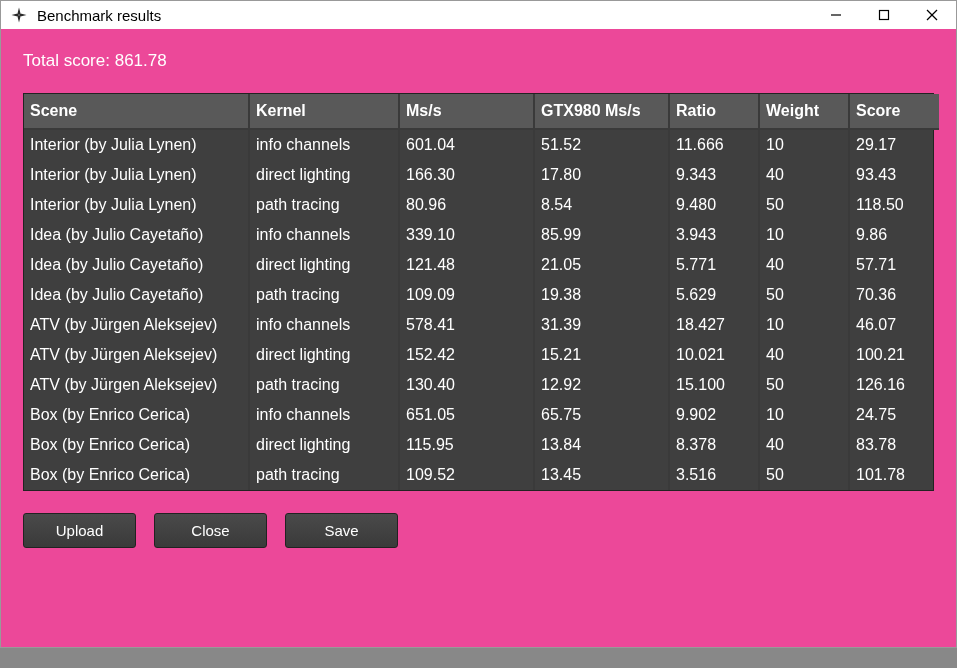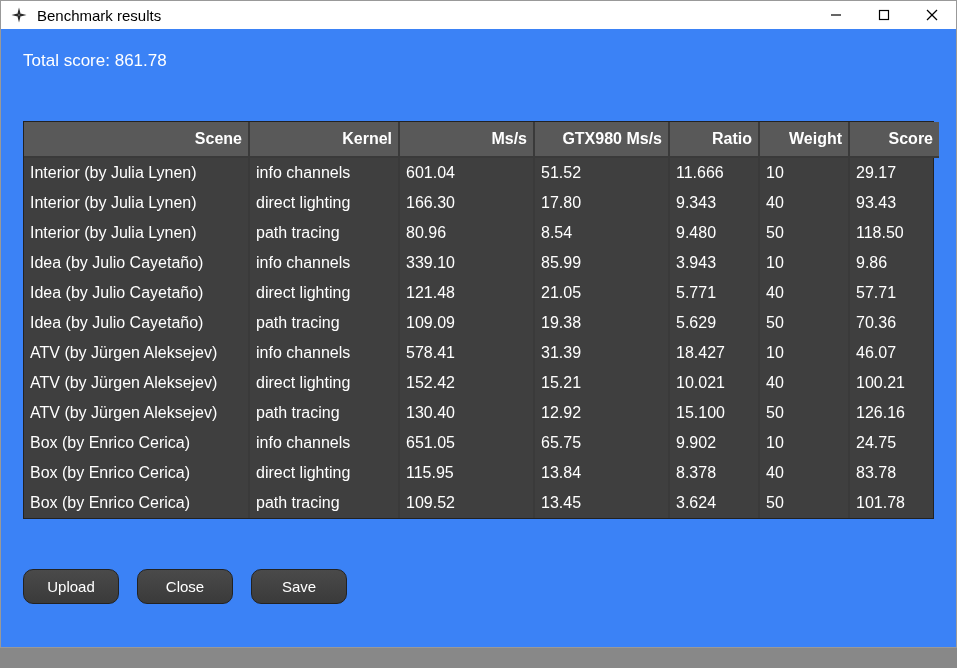--- a/index.html
+++ b/index.html
@@ -42,47 +42,46 @@
       width: 48px;
       height: 40px;
       display: flex;
       align-items: center;
       justify-content: center;
       cursor: pointer;
     }
     .winbtn svg { width: 12px; height: 12px; stroke: #000; stroke-width: 1.2; fill: none; }
     .client {
       flex: 1;
-      background: #3b82f6;
+      background: #ec4899;
       padding: 22px;
       color: #e6e6e6;
       display: flex;
       flex-direction: column;
-      gap: 28px;
     }
     .total-score {
       font-size: 17px;
       margin-bottom: 22px;
       color: #fff;
     }
     .table-container {
       border: 1px solid #222;
       background: #3f3f3f;
       flex: 0 0 auto;
     }
     table {
       width: 100%;
       border-collapse: collapse;
       table-layout: fixed;
     }
     thead th {
       background: #595959;
       color: #fff;
       font-weight: bold;
-      text-align: right;
+      text-align: left;
       padding: 8px 6px;
       font-size: 16px;
       border-right: 2px solid #3a3a3a;
       border-bottom: 2px solid #3a3a3a;
     }
     thead th:last-child { border-right: none; }
     tbody td {
       padding: 6px 6px;
       font-size: 16px;
       color: #fff;
@@ -97,25 +96,25 @@
     .col-gtx    { width: 135px; }
     .col-ratio  { width: 90px; }
     .col-weight { width: 90px; }
     .col-score  { width: 90px; }
     .button-row {
       margin-top: 22px;
       display: flex;
       gap: 18px;
     }
     .btn {
-      width: 96px;
+      width: 113px;
       height: 35px;
       background: linear-gradient(#4a4a4a, #3a3a3a);
       border: 1px solid #222;
-      border-radius: 10px;
+      border-radius: 3px;
       color: #fff;
       font-size: 15px;
       cursor: pointer;
       display: flex;
       align-items: center;
       justify-content: center;
     }
   </style>
 </head>
 <body>
@@ -269,21 +268,21 @@
               <td>13.84</td>
               <td>8.378</td>
               <td>40</td>
               <td>83.78</td>
             </tr>
             <tr>
               <td>Box (by Enrico Cerica)</td>
               <td>path tracing</td>
               <td>109.52</td>
               <td>13.45</td>
-              <td>3.624</td>
+              <td>3.516</td>
               <td>50</td>
               <td>101.78</td>
             </tr>
           </tbody>
       </table>
     </div>
 
     <div class="button-row">
       <div class="btn">Upload</div>
       <div class="btn">Close</div>

